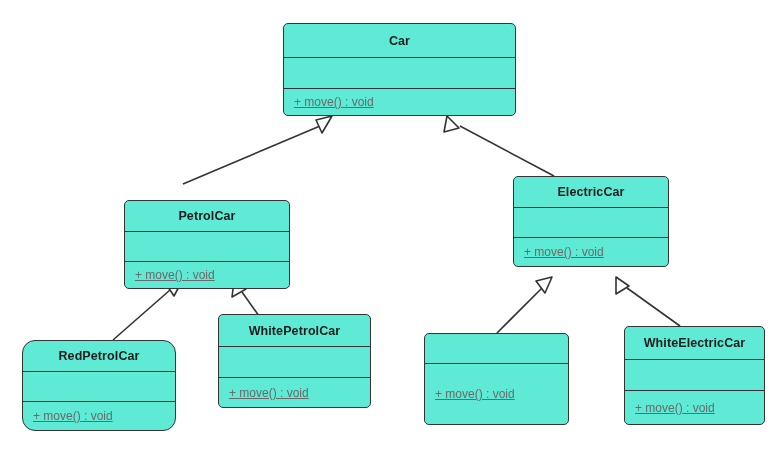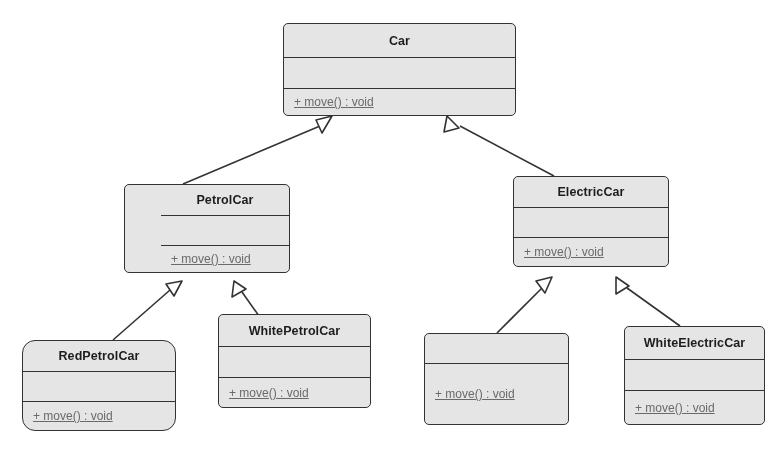--- a/index.html
+++ b/index.html
@@ -16,21 +16,21 @@
     width:777px;height:454px;
   }
   svg.edges{
     position:absolute;left:0;top:0;
     width:777px;height:454px;
     pointer-events:none;
   }
   .uml-class{
     position:absolute;
     box-sizing:border-box;
-    background:#e5e5e5;
+    background:#5eead4;
     border:1.6px solid #333333;
     border-radius:5px;
     display:flex;
     flex-direction:column;
     overflow:hidden;
     z-index:2;
   }
   .cls-name{
     flex:0 0 auto;
     display:flex;
@@ -96,21 +96,21 @@
       <polygon points="616,277 616,294 629,286" fill="#ffffff" stroke="#333333" stroke-width="1.6" stroke-linejoin="round"></polygon>
     </g>
   </svg>
 
   <div class="uml-class" style="left:283px;top:23px;width:233px;height:93px;">
     <div class="cls-name" style="height:34px;">Car</div>
     <div class="cls-attrs" style="height:31px;"></div>
     <div class="cls-ops">+ move() : void</div>
   </div>
 
-  <div class="uml-class" style="left:124px;top:184px;width:166px;height:89px;padding-left:36px;">
+  <div class="uml-class" style="left:124px;top:200px;width:166px;height:89px;">
     <div class="cls-name" style="height:31px;">PetrolCar</div>
     <div class="cls-attrs" style="height:30px;"></div>
     <div class="cls-ops">+ move() : void</div>
   </div>
 
   <div class="uml-class" style="left:513px;top:176px;width:156px;height:91px;">
     <div class="cls-name" style="height:31px;">ElectricCar</div>
     <div class="cls-attrs" style="height:30px;"></div>
     <div class="cls-ops">+ move() : void</div>
   </div>

